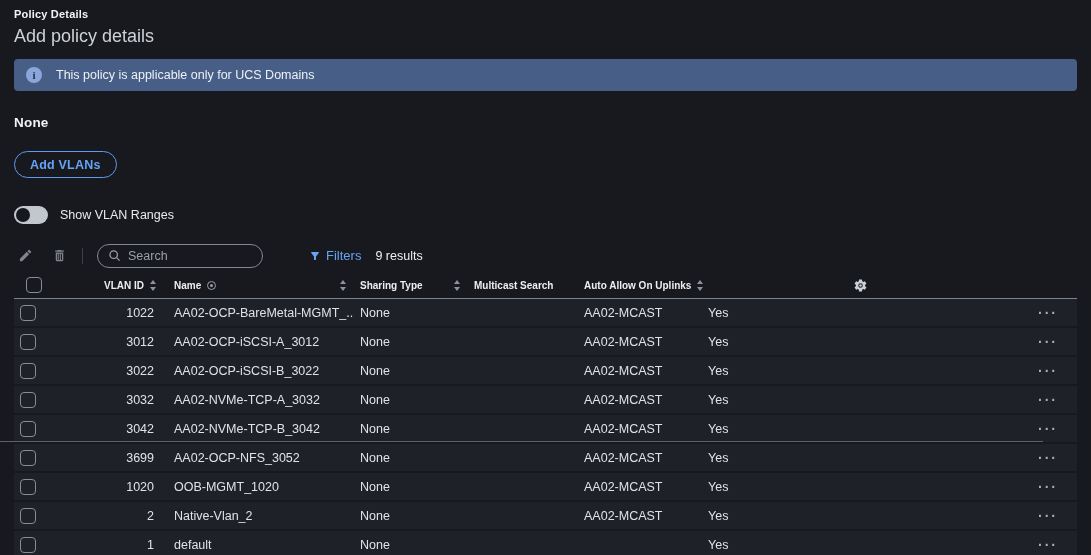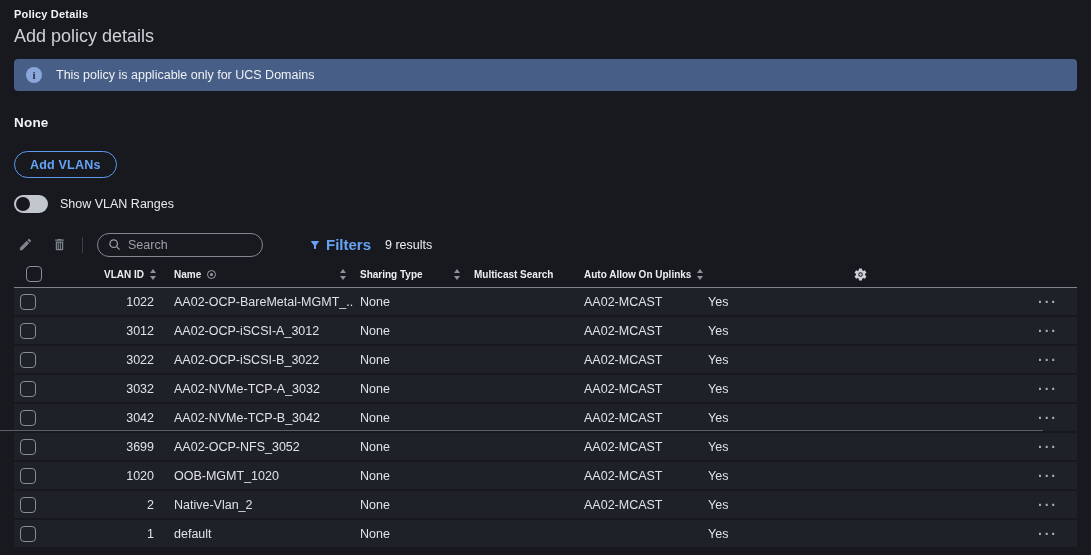--- a/index.html
+++ b/index.html
@@ -35,21 +35,21 @@
 
   h2.section-title{font-size:13.5px;font-weight:bold;color:#f0f2f4;margin-top:24px;letter-spacing:.2px;}
 
   .btn-outline{
     margin-top:21px;display:inline-flex;align-items:center;justify-content:center;
     height:27px;padding:0 15px;border:1px solid #5d9af0;border-radius:14px;
     background:transparent;color:var(--blue);font-size:12.5px;font-weight:bold;cursor:pointer;
     font-family:inherit;letter-spacing:.2px;
   }
 
-  .toggle-row{margin-top:17px;display:flex;align-items:center;gap:12px;}
+  .toggle-row{margin-top:28px;display:flex;align-items:center;gap:12px;}
   .toggle{
     width:34px;height:18px;border-radius:9px;background:#c2c7cd;position:relative;
     display:inline-block;cursor:pointer;flex:0 0 auto;
   }
   .toggle .knob{
     position:absolute;left:2px;top:2px;width:14px;height:14px;border-radius:50%;background:#16181d;
   }
   .toggle-label{font-size:12.5px;color:#e8eaed;}
 
   .toolbar{margin-top:19px;display:flex;align-items:center;height:25px;}
@@ -59,21 +59,21 @@
   .searchbox{
     display:flex;align-items:center;gap:7px;width:166px;height:24px;
     border:1px solid #83888f;border-radius:12px;padding:0 10px;
   }
   .searchbox input{
     background:transparent;border:none;outline:none;color:var(--text);
     font-size:12.5px;width:110px;font-family:inherit;
   }
   .searchbox input::placeholder{color:#9aa0a7;}
   .filters{display:inline-flex;align-items:center;gap:5px;margin-left:46px;cursor:pointer;}
-  .filters-label{color:var(--blue);font-size:15px;font-weight:bold;}
+  .filters-label{color:var(--blue);font-size:13px;font-weight:normal;}
   .results{margin-left:14px;font-size:12.5px;color:#eceef1;}
 
   
   .vlan-table{margin-top:4px;}
   .thead,.tr{
     display:grid;
     grid-template-columns:44px 110px 186px 114px 110px 124px 1fr 58px;
     align-items:center;
   }
   .thead{height:27px;border-bottom:1px solid #7d838c;}

